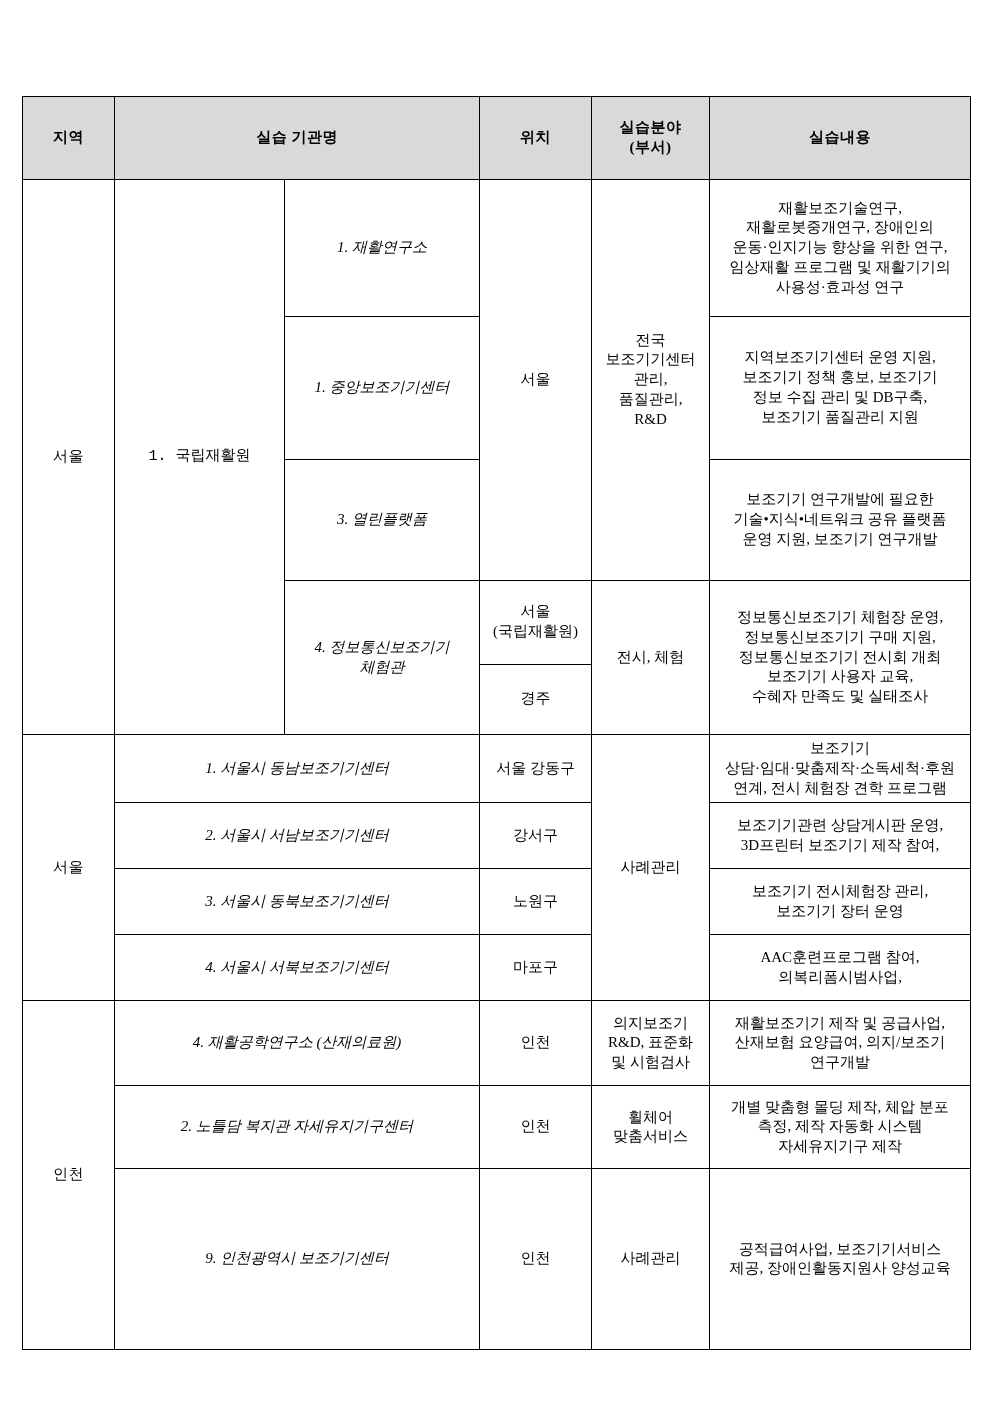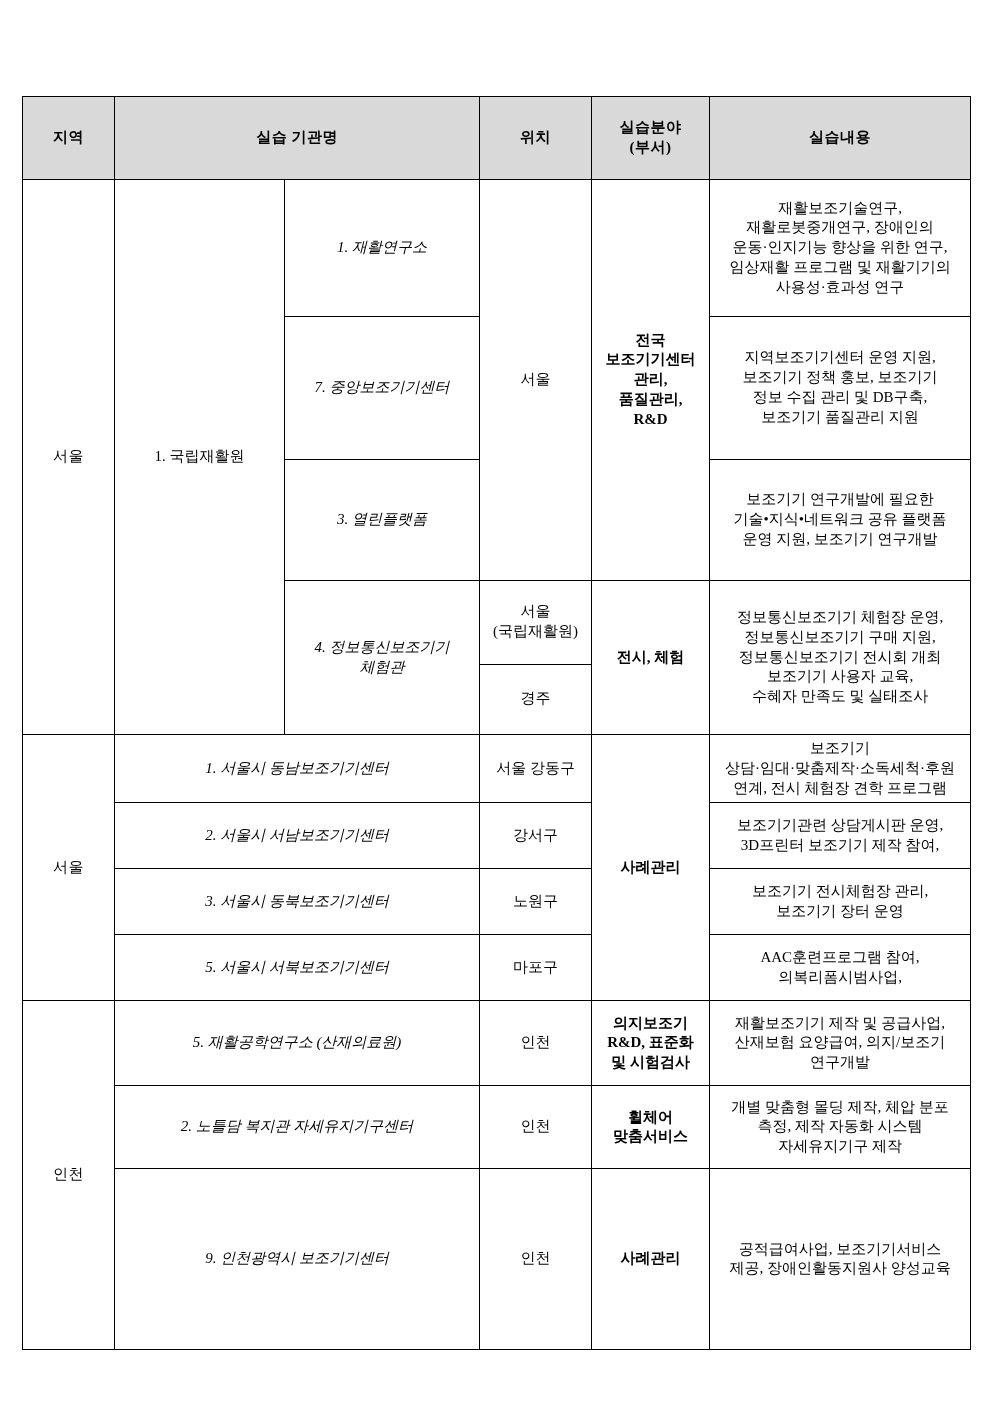--- a/index.html
+++ b/index.html
@@ -46,34 +46,34 @@
     display: block;
   }
   td.region {
     font-size: 16px;
     letter-spacing: 0.5px;
   }
   td.inst-main {
     text-align: left;
     padding-left: 14px;
     font-size: 16px;
+    font-family: Liberation Mono, monospace;
   }
   td.inst-sub {
     text-align: left;
     padding-left: 14px;
     font-size: 16px;
     font-style: italic;
   }
   td.loc {
     font-size: 16px;
   }
   td.field {
     font-size: 15.5px;
     line-height: 1.45;
-    font-weight: bold;
   }
   td.content {
     font-size: 13.5px;
     line-height: 1.42;
     padding: 6px 5px;
   }
   
   col.c-region { width: 92px; }
   col.c-inst1  { width: 170px; }
   col.c-inst2  { width: 195px; }
@@ -118,21 +118,21 @@
 관리,
 품질관리,
 R&amp;D</td>
         <td class="content" style="white-space:pre-line">재활보조기술연구,
 재활로봇중개연구, 장애인의
 운동·인지기능 향상을 위한 연구,
 임상재활 프로그램 및 재활기기의
 사용성·효과성 연구</td>
       </tr>
       <tr>
-        <td class="inst-sub" style="height:134px">7. 중앙보조기기센터</td>
+        <td class="inst-sub" style="height:134px">1. 중앙보조기기센터</td>
         <td class="content" style="white-space:pre-line">지역보조기기센터 운영 지원,
 보조기기 정책 홍보, 보조기기
 정보 수집 관리 및 DB구축,
 보조기기 품질관리 지원</td>
       </tr>
       <tr>
         <td class="inst-sub" style="height:112px">3. 열린플랫폼</td>
         <td class="content" style="white-space:pre-line">보조기기 연구개발에 필요한
 기술•지식•네트워크 공유 플랫폼
 운영 지원, 보조기기 연구개발</td>
@@ -167,29 +167,29 @@
         <td class="content" style="white-space:pre-line">보조기기관련 상담게시판 운영,
 3D프린터 보조기기 제작 참여,</td>
       </tr>
       <tr>
         <td class="inst-sub" colspan="2" style="height:57px">3. 서울시 동북보조기기센터</td>
         <td class="loc">노원구</td>
         <td class="content" style="white-space:pre-line">보조기기 전시체험장 관리,
 보조기기 장터 운영</td>
       </tr>
       <tr>
-        <td class="inst-sub" colspan="2" style="height:57px">5. 서울시 서북보조기기센터</td>
+        <td class="inst-sub" colspan="2" style="height:57px">4. 서울시 서북보조기기센터</td>
         <td class="loc">마포구</td>
         <td class="content" style="white-space:pre-line">AAC훈련프로그램 참여,
 의복리폼시범사업,</td>
       </tr>
 
       <tr>
         <td class="region" rowspan="3">인천</td>
-        <td class="inst-sub" colspan="2" style="height:76px">5. 재활공학연구소 (산재의료원)</td>
+        <td class="inst-sub" colspan="2" style="height:76px">4. 재활공학연구소 (산재의료원)</td>
         <td class="loc">인천</td>
         <td class="field" style="white-space:pre-line">의지보조기
 R&amp;D, 표준화
 및 시험검사</td>
         <td class="content" style="white-space:pre-line">재활보조기기 제작 및 공급사업,
 산재보험 요양급여, 의지/보조기
 연구개발</td>
       </tr>
       <tr>
         <td class="inst-sub" colspan="2" style="height:74px">2. 노틀담 복지관 자세유지기구센터</td>

